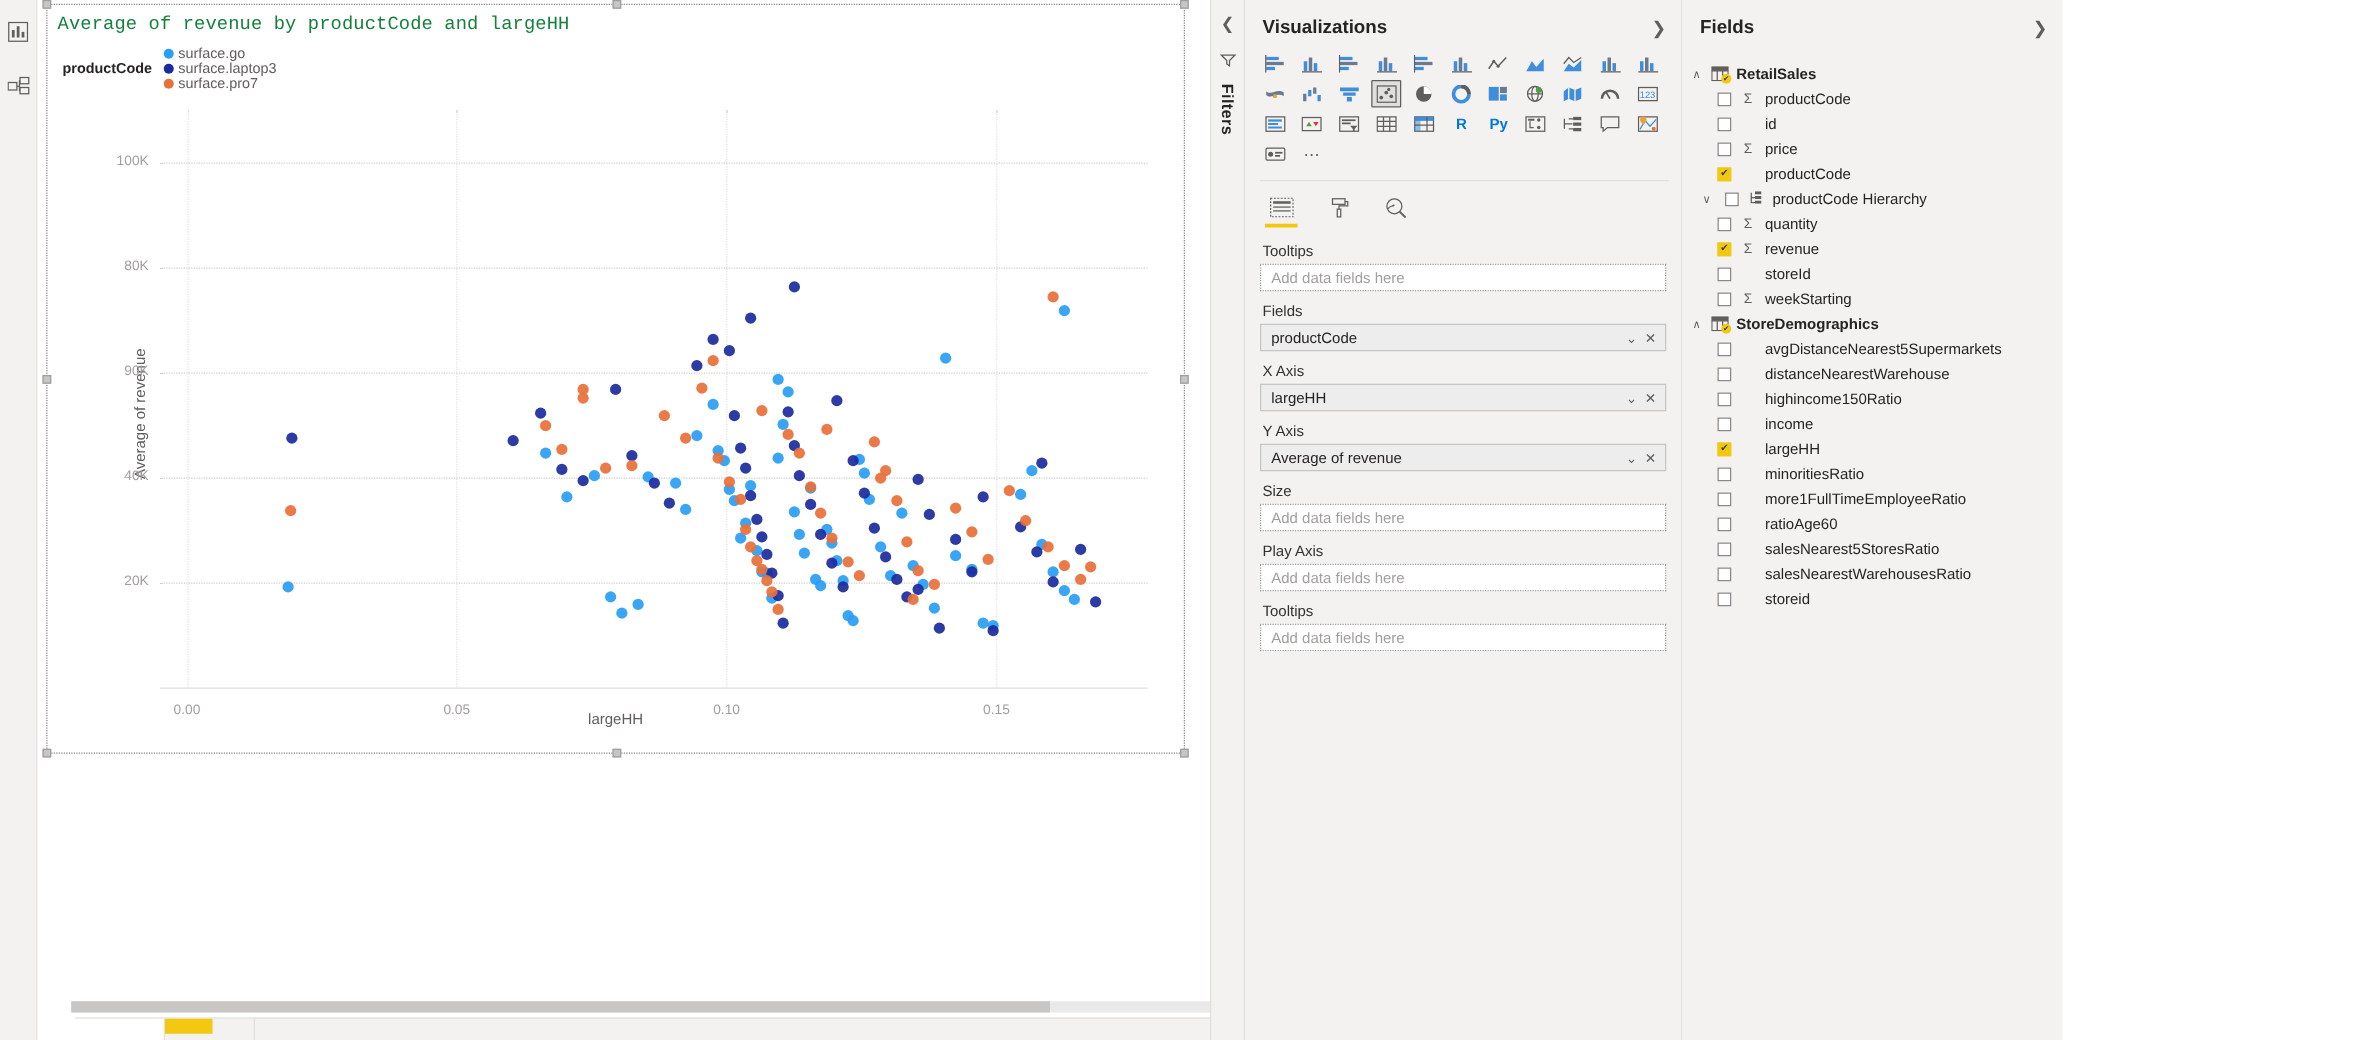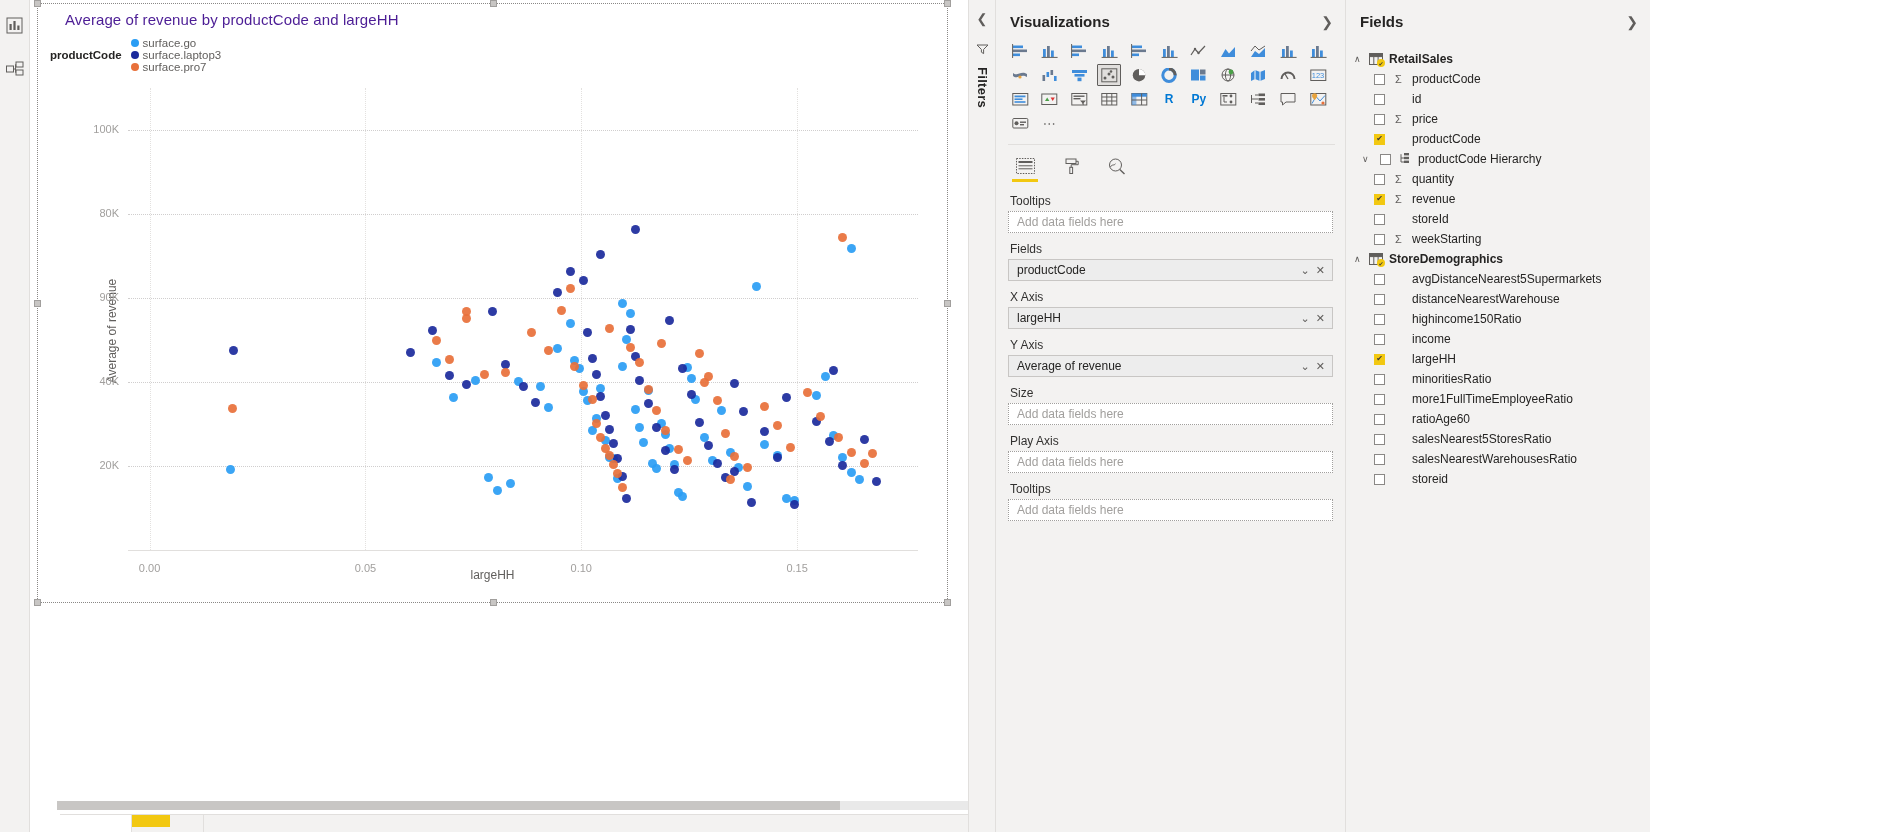--- a/index.html
+++ b/index.html
@@ -36,22 +36,22 @@
   .handle {
     position: absolute; width: 7px; height: 7px;
     background: #c8c6c4; border: 1px solid #a19f9d;
   }
   .h-tl { left: -4px; top: -4px; } .h-tm { left: 50%; top: -4px; margin-left:-3px; }
   .h-tr { right: -4px; top: -4px; } .h-ml { left: -4px; top: 50%; margin-top:-3px; }
   .h-mr { right: -4px; top: 50%; margin-top:-3px; } .h-bl { left: -4px; bottom: -4px; }
   .h-bm { left: 50%; bottom: -4px; margin-left:-3px; } .h-br { right: -4px; bottom: -4px; }
 
   .visual-title {
-    position: absolute; left: 27px; top: 7px;
-    font-size: 15px; color: #4c1d95; letter-spacing: .1px;
+    position: absolute; left: 8px; top: 7px;
+    font-size: 15px; color: #15803d; letter-spacing: .1px; font-family: Liberation Mono, monospace;
   }
   .legend {
     position: absolute; left: 12px; top: 33px;
     display: flex; align-items: center; gap: 6px;
     font-size: 11.5px; color: #605e5c;
   }
   .legend-title { font-weight: bold; color: #252423; margin-right: 3px; }
   .legend-item { display: flex; align-items: center; gap: 4px; margin-right: 4px; }
   .legend-dot { width: 8px; height: 8px; border-radius: 50%; display:block; }
 

